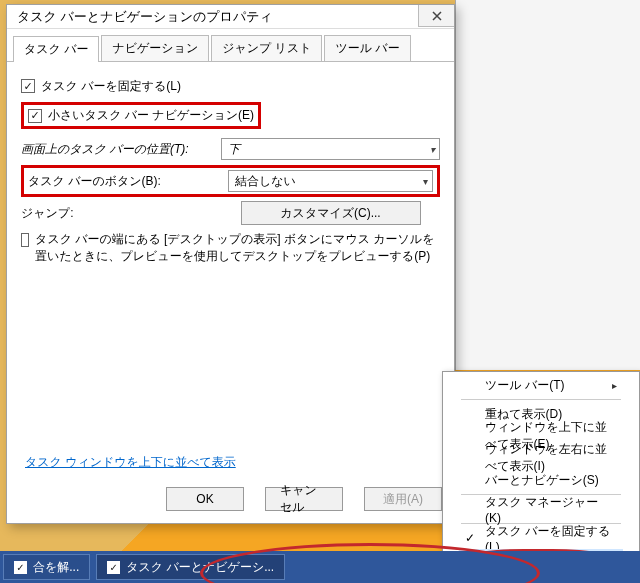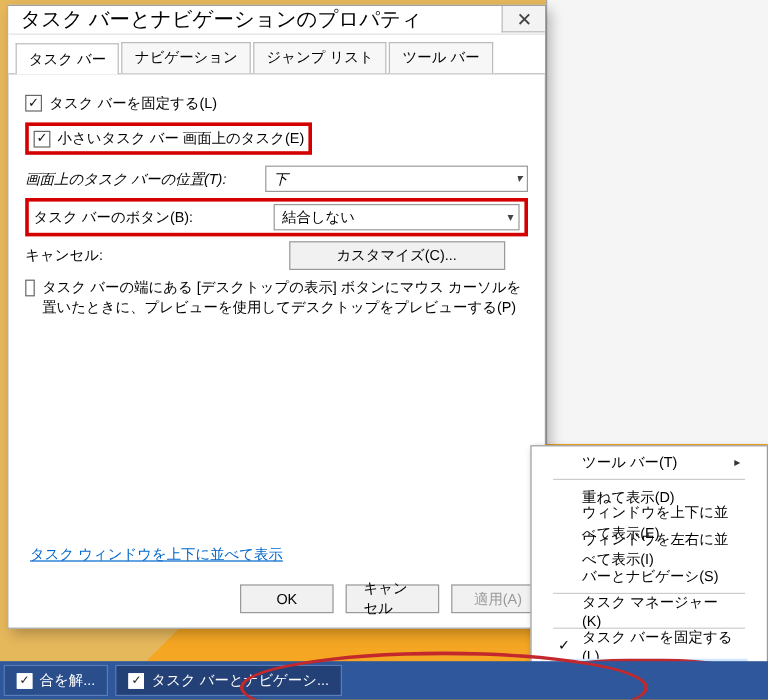--- a/index.html
+++ b/index.html
@@ -24,21 +24,21 @@
   }
   
   .dlg {
     position:absolute; left:6px; top:4px; width:449px; height:520px;
     background:#fff; border:1px solid #a0a0a0;
     box-shadow:4px 4px 10px rgba(0,0,0,.25);
   }
   .titlebar{
     height:24px; display:flex; align-items:center;
     padding-left:10px; background:#fff; border-bottom:1px solid #ddd;
-    font-size:17px;
+    font-size:13px;
   }
   .closebtn{
     position:absolute; right:0; top:0; width:36px; height:22px;
     border:1px solid #bbb; border-top:none; border-right:none;
     display:flex; align-items:center; justify-content:center;
     color:#555; font-size:14px; background:#f3f3f3;
   }
   .closebtn svg{width:10px;height:10px;}
   .tabs{
     display:flex; gap:0; padding:6px 6px 0 6px; background:#fff;
@@ -68,21 +68,21 @@
   .select .arrow{font-size:10px;color:#444;}
   .btn{
     height:24px; border:1px solid #999; background:#f1f1f1;
     padding:0 14px; font-size:12px; display:inline-flex; align-items:center; justify-content:center;
   }
   .btn.wide{width:180px;}
   .multiline{display:flex; align-items:flex-start;}
   .multiline .chk{margin-top:2px;}
   .link{color:#0066cc; text-decoration:underline; position:absolute; left:18px; bottom:52px; font-size:12px;}
   .btnbar{
-    position:absolute; right:0; bottom:12px; display:flex; gap:10px;justify-content:flex-end;
+    position:absolute; right:12px; bottom:12px; display:flex; gap:21px;justify-content:flex-end;
   }
   .btnbar .btn{width:78px; justify-content:center;}
   .btnbar .btn.disabled{color:#999;}
   
   .ctx{
     position:absolute; right:0; top:371px; width:198px;
     background:#fff; border:1px solid #999; box-shadow:2px 2px 6px rgba(0,0,0,.3);
     padding:2px 16px;
   }
   .ctx .mi{
@@ -135,39 +135,39 @@
     <div class="tab"><span>ツール バー</span></div>
   </div>
   <div class="pane">
     <div class="row">
       <span class="chk checked"></span>
       <span>タスク バーを固定する(L)</span>
     </div>
     <div class="row">
       <span class="hi">
         <span class="chk checked"></span>
-        <span>小さいタスク バー 画面上のタスク(E)</span>
+        <span>小さいタスク バー ナビゲーション(E)</span>
       </span>
     </div>
     <div class="row" style="margin-top:8px;font-style:italic;">
       <span class="lbl">画面上のタスク バーの位置(T):</span>
       <div class="select">
         <span>下</span>
         <span class="arrow">▾</span>
       </div>
     </div>
     <div class="rowhi">
       <span class="lbl">タスク バーのボタン(B):</span>
       <div class="select">
         <span>結合しない</span>
         <span class="arrow">▾</span>
       </div>
     </div>
     <div class="row" style="margin-top:4px;">
-      <span class="lbl">キャンセル:</span>
+      <span class="lbl">ジャンプ:</span>
       <div style="flex:1;display:flex;justify-content:center;">
         <div class="btn wide">
             <span>カスタマイズ(C)...</span>
           </div>
       </div>
     </div>
     <div class="row multiline" style="margin-top:6px;">
       <span class="chk"></span>
       <span style="line-height:1.4">タスク バーの端にある [デスクトップの表示] ボタンにマウス カーソルを置いたときに、プレビューを使用してデスクトップをプレビューする(P)</span>
     </div>

